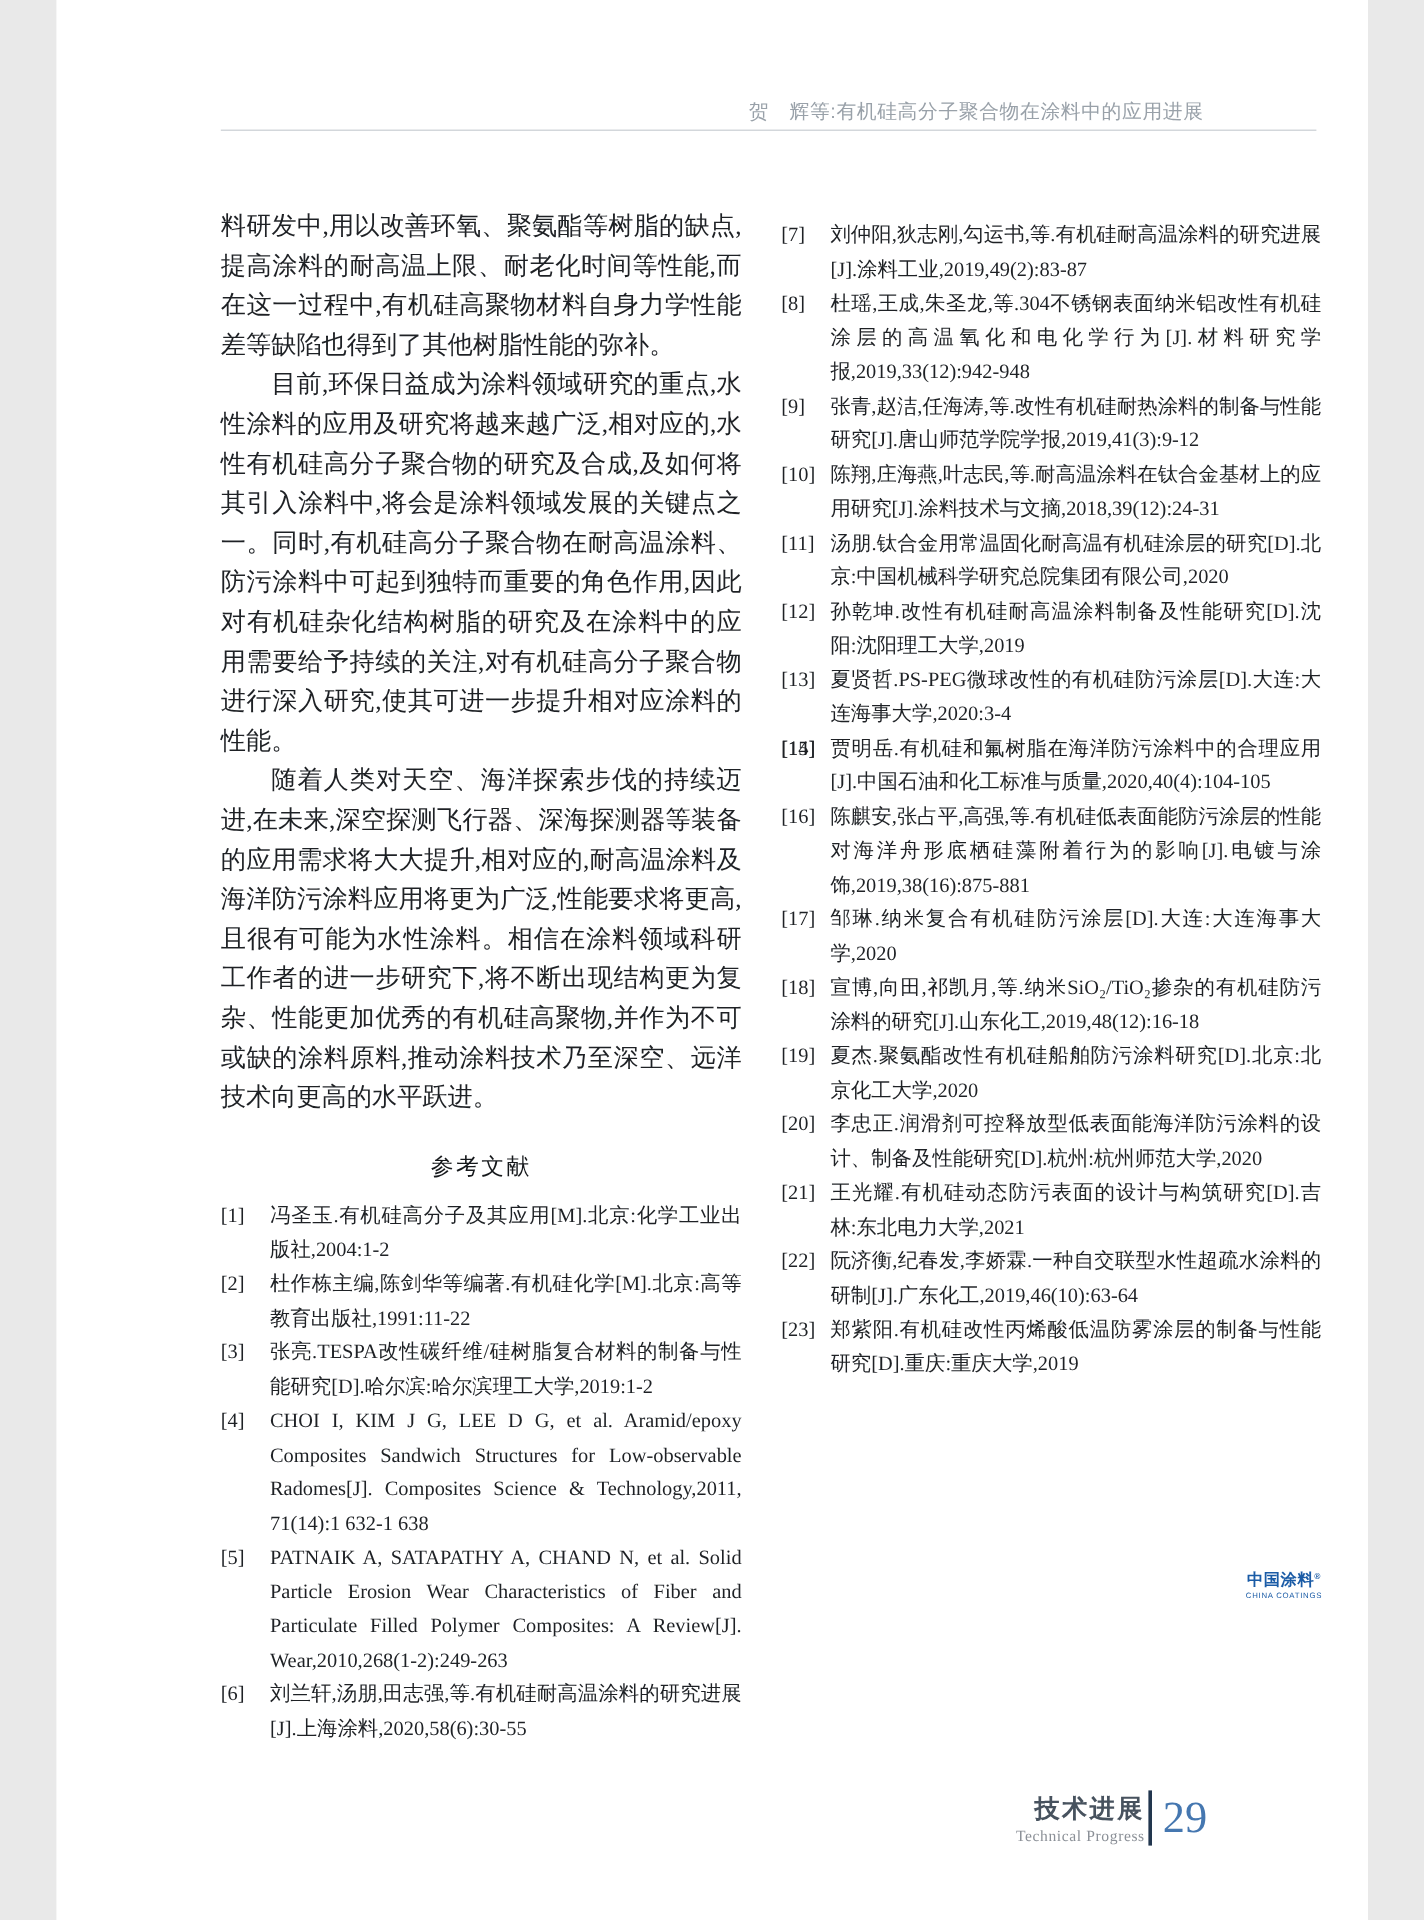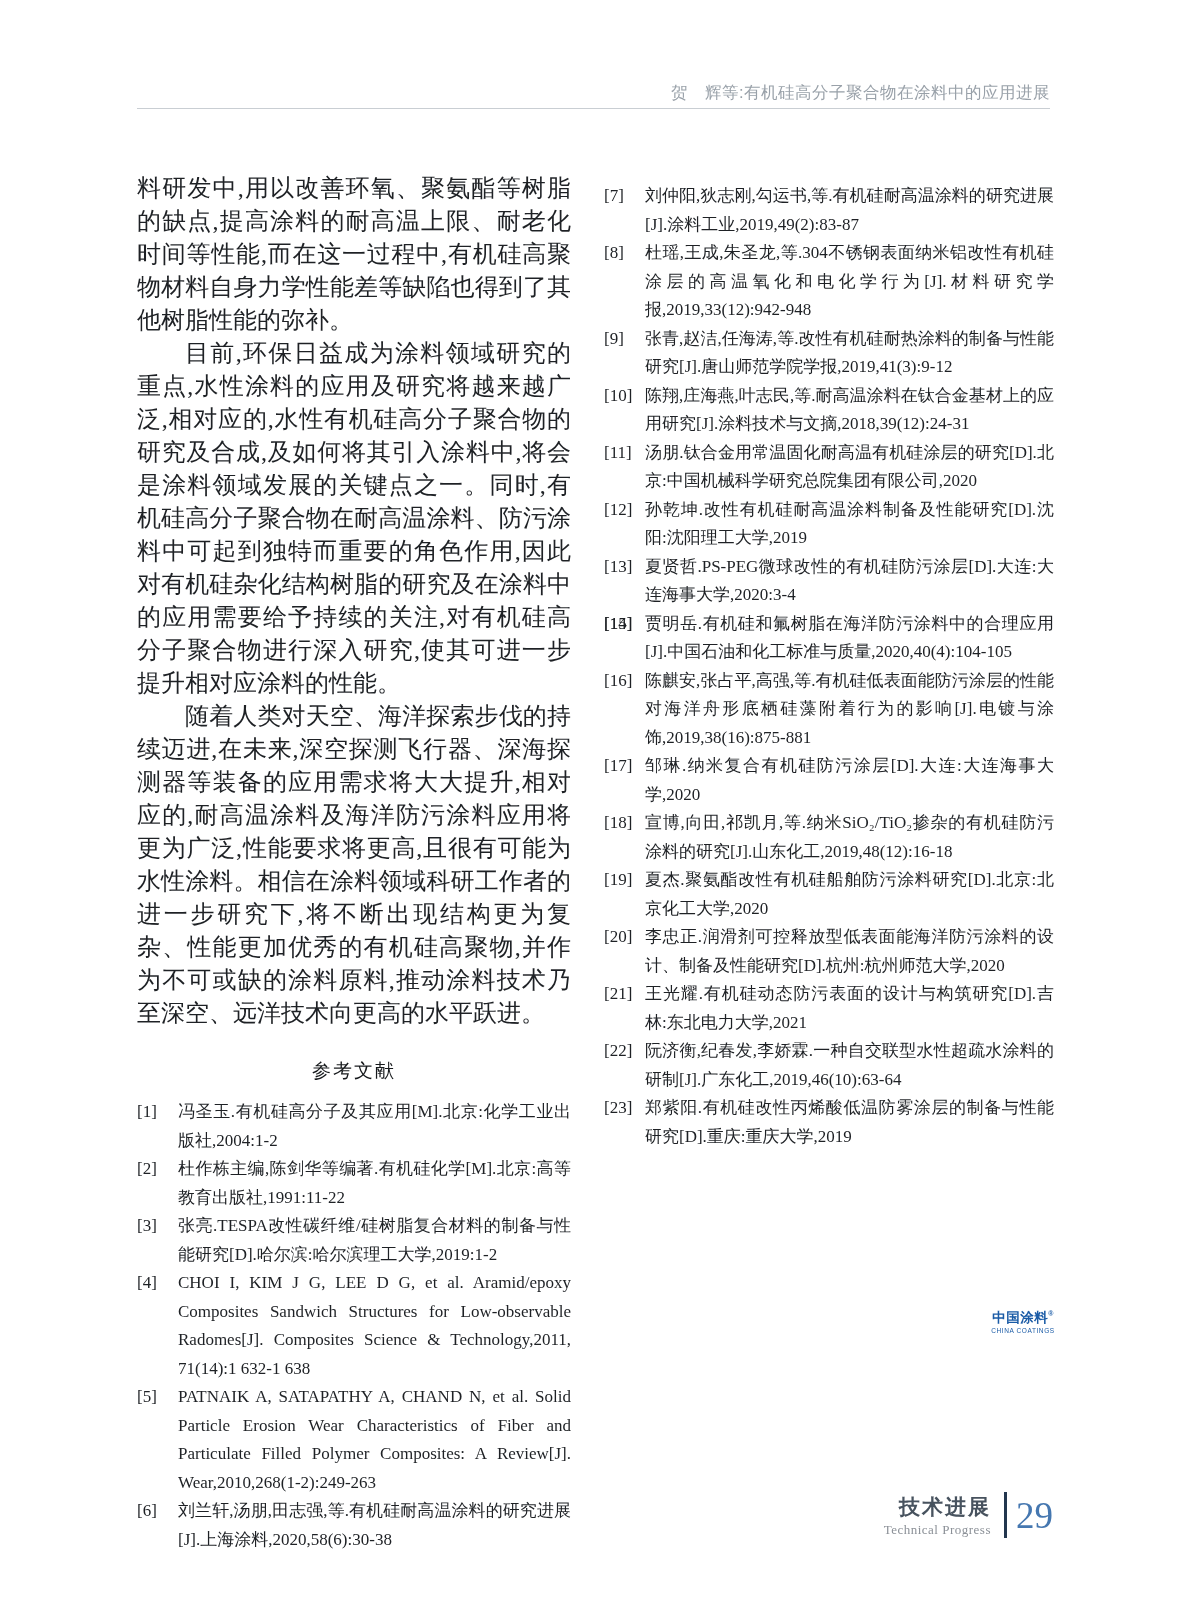--- a/index.html
+++ b/index.html
@@ -1,19 +1,19 @@
 <!DOCTYPE html>
 <html><head>
 <meta charset="utf-8">
 <style>
   * { margin:0; padding:0; box-sizing:border-box; }
   html,body { background:#e9e9e9; }
   .page {
     position:relative;
-    width:1187px; height:1600px;
+    width:1093px; height:1600px;
     margin:0 auto;
     background:#ffffff;
     overflow:hidden;
     font-family:"Liberation Serif","DejaVu Serif",serif;
     color:#1e2125;
   }
   
   .running-head {
     position:absolute; top:82px; right:137px;
     font-family:"Liberation Sans","DejaVu Sans",sans-serif;
@@ -22,21 +22,21 @@
   }
   .head-rule {
     position:absolute; top:108px; left:137px; width:913px; height:1px;
     background:#c9ced3;
   }
   
   .col-left  { position:absolute; left:137px;  top:172px; width:434px; }
   .col-right { position:absolute; left:604px;  top:182px; width:450px; }
   
   .body-para {
-    font-size:24px; line-height:33px; text-align:justify;
+    font-size:21px; line-height:33px; text-align:justify;
     text-justify:inter-ideograph;
   }
   .body-para.indent { text-indent:2em; }
   
   .ref-heading {
     text-align:center; font-weight:normal; font-size:19px; color:#15181b;
     font-family:"Liberation Sans","DejaVu Sans",sans-serif;
     margin:28px 0 14px 0; letter-spacing:2px;
   }
   .ref-item {
@@ -59,21 +59,21 @@
   .logo-en {
     font-family:"Liberation Sans","DejaVu Sans",sans-serif;
     font-size:6.5px; color:#1a5ba6; letter-spacing:0.6px;
     margin-top:2px; white-space:nowrap;
   }
   
   .footer {
     position:absolute; right:134px; top:1492px;
     display:flex; align-items:center;
   }
-  .footer-section { text-align:right; padding-right:13px; }
+  .footer-section { text-align:right; padding-right:3px; }
   .footer-cn {
     font-family:"Liberation Sans","DejaVu Sans",sans-serif;
     font-weight:bold; font-size:21px; color:#47525e; letter-spacing:2px;
   }
   .footer-en {
     font-size:13px; color:#8b9097; margin-top:1px; letter-spacing:0.5px;
   }
   .footer-bar { width:3px; height:46px; background:#22364e; }
   .footer-page {
     font-size:37px; color:#4577b0; padding-left:9px;
@@ -110,21 +110,21 @@
     <div class="ref-item">
       <span class="ref-label">[4]</span>
       <span>CHOI I, KIM J G, LEE D G, et al. Aramid/epoxy Composites Sandwich Structures for Low-observable Radomes[J]. Composites Science &amp; Technology,2011, 71(14):1 632-1 638</span>
     </div>
     <div class="ref-item">
       <span class="ref-label">[5]</span>
       <span>PATNAIK A, SATAPATHY A, CHAND N, et al. Solid Particle Erosion Wear Characteristics of Fiber and Particulate Filled Polymer Composites: A Review[J]. Wear,2010,268(1-2):249-263</span>
     </div>
     <div class="ref-item">
       <span class="ref-label">[6]</span>
-      <span>刘兰轩,汤朋,田志强,等.有机硅耐高温涂料的研究进展[J].上海涂料,2020,58(6):30-38</span>
+      <span>刘兰轩,汤朋,田志强,等.有机硅耐高温涂料的研究进展[J].上海涂料,2020,58(6):30-55</span>
     </div>
   </div>
 
   <div class="col-right">
     <div class="ref-item">
       <span class="ref-label">[7]</span>
       <span>刘仲阳,狄志刚,勾运书,等.有机硅耐高温涂料的研究进展[J].涂料工业,2019,49(2):83-87</span>
     </div>
     <div class="ref-item">
       <span class="ref-label">[8]</span>

